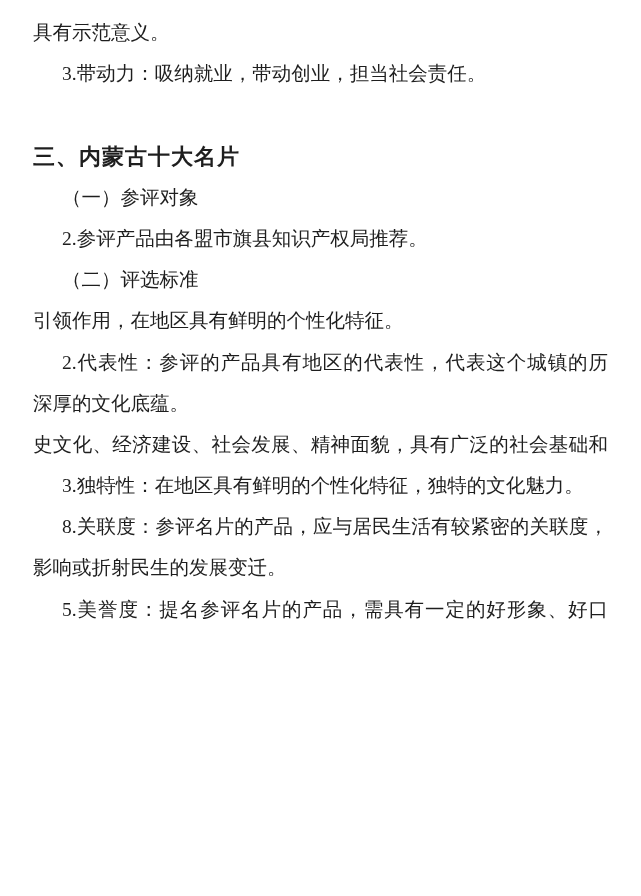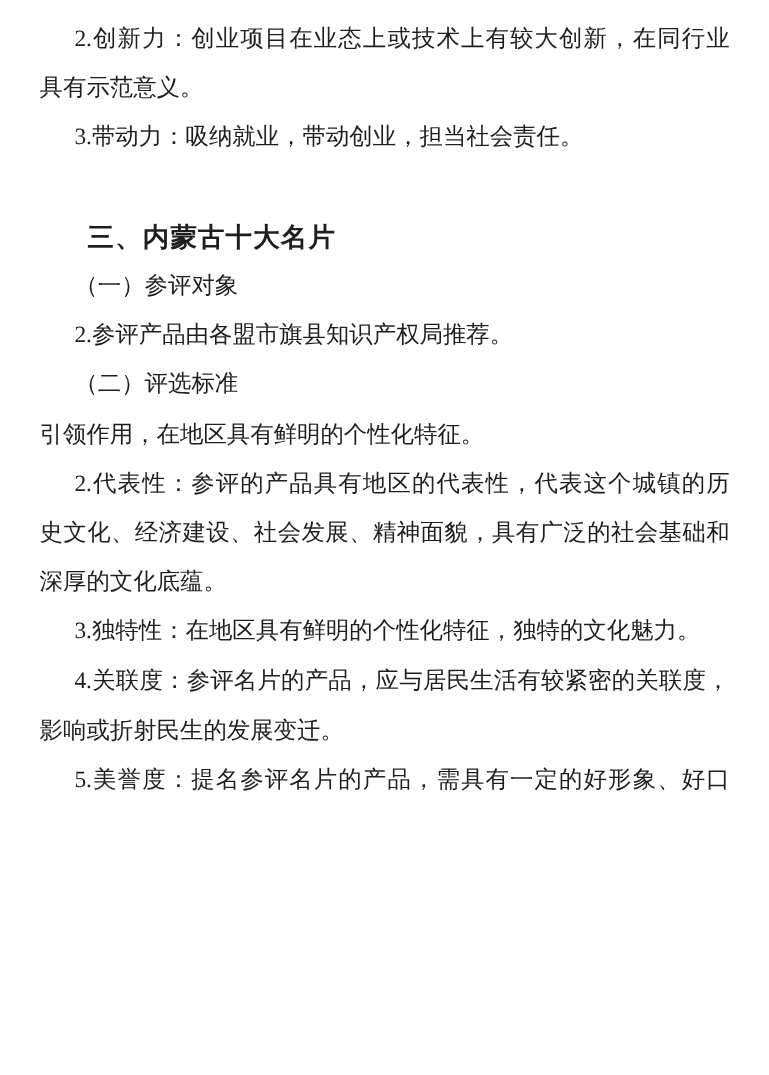--- a/index.html
+++ b/index.html
@@ -32,31 +32,29 @@
     text-align: justify;
     text-align-last: justify;
   }
   .heading-line {
     display: block;
     font-size: 22px;
     font-weight: bold;
     line-height: 41.2px;
     height: 41.2px;
     letter-spacing: 1px;
-    margin-left: 40px;
   }
   .blank-before { margin-top: 41.2px; }
 </style>
 </head>
 <body>
 
 <div class="page">
 
   <div class="para">
-    <span class="line indent fill">2.创新力：创业项目在业态上或技术上有较大创新，在同行业</span>
     <span class="line">具有示范意义。</span>
   </div>
 
   <div class="para">
     <span class="line indent">3.带动力：吸纳就业，带动创业，担当社会责任。</span>
   </div>
 
   <div class="para blank-before">
     <span class="heading-line">三、内蒙古十大名片</span>
   </div>
@@ -73,30 +71,30 @@
   <div class="para">
     <span class="line indent">（二）评选标准</span>
   </div>
 
   <div class="para">
     <span class="line">引领作用，在地区具有鲜明的个性化特征。</span>
   </div>
 
   <div class="para">
     <span class="line indent fill">2.代表性：参评的产品具有地区的代表性，代表这个城镇的历</span>
+    <span class="line">深厚的文化底蕴。</span>
     <span class="line fill">史文化、经济建设、社会发展、精神面貌，具有广泛的社会基础和</span>
-    <span class="line">深厚的文化底蕴。</span>
   </div>
 
   <div class="para">
     <span class="line indent">3.独特性：在地区具有鲜明的个性化特征，独特的文化魅力。</span>
   </div>
 
   <div class="para">
-    <span class="line indent fill">4.关联度：参评名片的产品，应与居民生活有较紧密的关联度，</span>
+    <span class="line indent fill">8.关联度：参评名片的产品，应与居民生活有较紧密的关联度，</span>
     <span class="line">影响或折射民生的发展变迁。</span>
   </div>
 
   <div class="para">
     <span class="line indent fill">5.美誉度：提名参评名片的产品，需具有一定的好形象、好口</span>
   </div>
 
 </div>
 
 </body></html>

